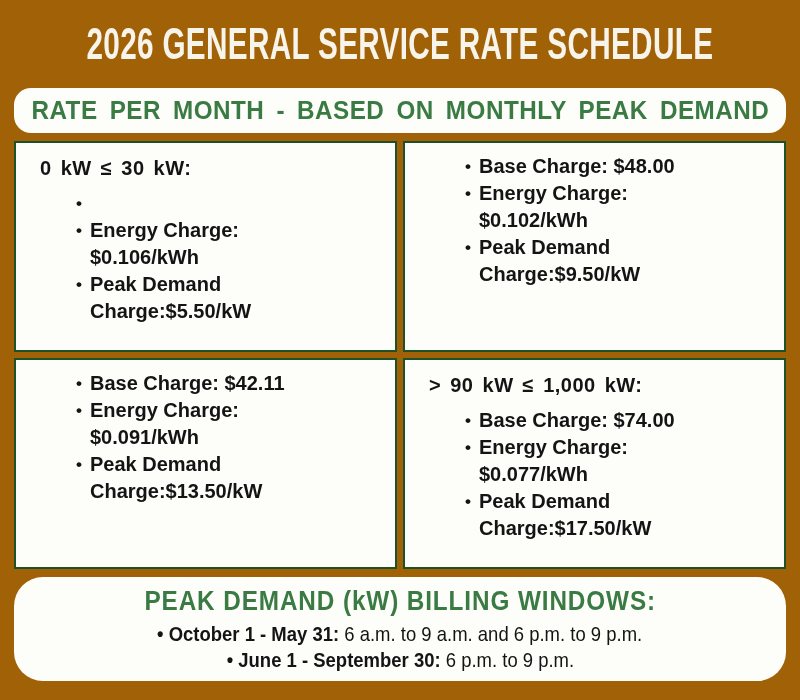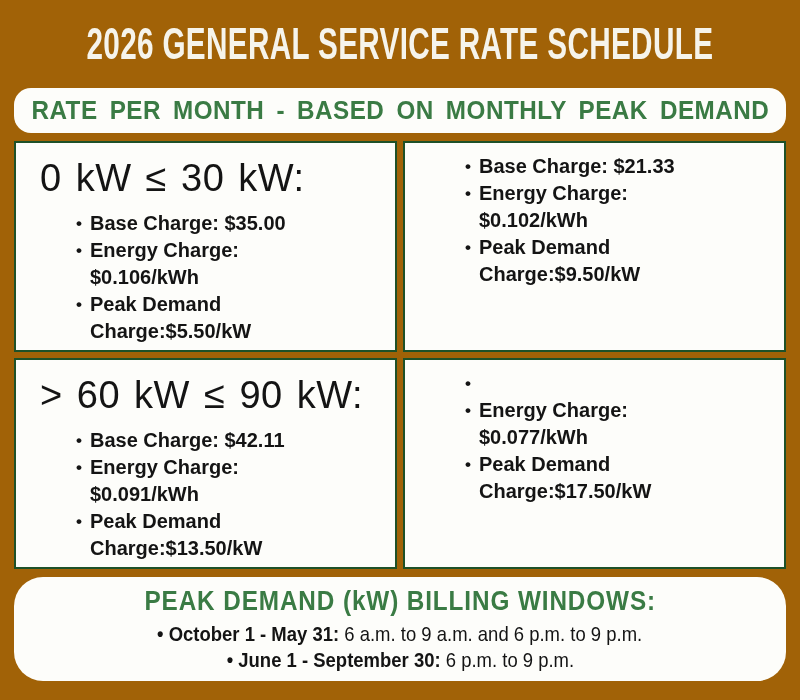--- a/index.html
+++ b/index.html
@@ -54,22 +54,22 @@
     grid-template-columns: 1fr 1fr;
     grid-template-rows: 211px 211px;
     gap: 6px;
   }
   .tier-cell {
     background: #fdfdfa;
     border: 2px solid #1e5128;
     padding: 10px 6px 0 24px;
   }
   .tier-heading {
-    font-size: 38px;
-    font-weight: normal;
+    font-size: 20px;
+    font-weight: bold;
     color: #141414;
     letter-spacing: 0.5px;
     word-spacing: 3px;
     white-space: nowrap;
     margin: 4px 0 10px;
   }
   .tier-bullets {
     list-style: none;
     padding-left: 36px;
   }
@@ -129,78 +129,78 @@
     <div class="subtitle-text">RATE PER MONTH - BASED ON MONTHLY PEAK DEMAND</div>
   </div>
 
   <div class="tier-grid">
 
     <div class="tier-cell">
       <div class="tier-heading">0 kW ≤ 30 kW:</div>
       <ul class="tier-bullets">
         <li>
           <span class="bullet-marker">•</span>
-          <span class="bullet-text">Base Charge: $35.00</span>
         </li>
         <li>
           <span class="bullet-marker">•</span>
           <span class="bullet-text">Energy Charge:
 $0.106/kWh</span>
         </li>
         <li>
           <span class="bullet-marker">•</span>
           <span class="bullet-text">Peak Demand
 Charge:$5.50/kW</span>
         </li>
       </ul>
     </div>
 
     <div class="tier-cell">
       <ul class="tier-bullets">
         <li>
           <span class="bullet-marker">•</span>
-          <span class="bullet-text">Base Charge: $21.33</span>
+          <span class="bullet-text">Base Charge: $48.00</span>
         </li>
         <li>
           <span class="bullet-marker">•</span>
           <span class="bullet-text">Energy Charge:
 $0.102/kWh</span>
         </li>
         <li>
           <span class="bullet-marker">•</span>
           <span class="bullet-text">Peak Demand
 Charge:$9.50/kW</span>
         </li>
       </ul>
     </div>
 
     <div class="tier-cell">
-      <div class="tier-heading">&gt; 60 kW ≤ 90 kW:</div>
       <ul class="tier-bullets">
         <li>
           <span class="bullet-marker">•</span>
           <span class="bullet-text">Base Charge: $42.11</span>
         </li>
         <li>
           <span class="bullet-marker">•</span>
           <span class="bullet-text">Energy Charge:
 $0.091/kWh</span>
         </li>
         <li>
           <span class="bullet-marker">•</span>
           <span class="bullet-text">Peak Demand
 Charge:$13.50/kW</span>
         </li>
       </ul>
     </div>
 
     <div class="tier-cell">
-      <ul class="tier-bullets">
-        <li>
-          <span class="bullet-marker">•</span>
+      <div class="tier-heading">&gt; 90 kW ≤ 1,000 kW:</div>
+      <ul class="tier-bullets">
+        <li>
+          <span class="bullet-marker">•</span>
+          <span class="bullet-text">Base Charge: $74.00</span>
         </li>
         <li>
           <span class="bullet-marker">•</span>
           <span class="bullet-text">Energy Charge:
 $0.077/kWh</span>
         </li>
         <li>
           <span class="bullet-marker">•</span>
           <span class="bullet-text">Peak Demand
 Charge:$17.50/kW</span>

